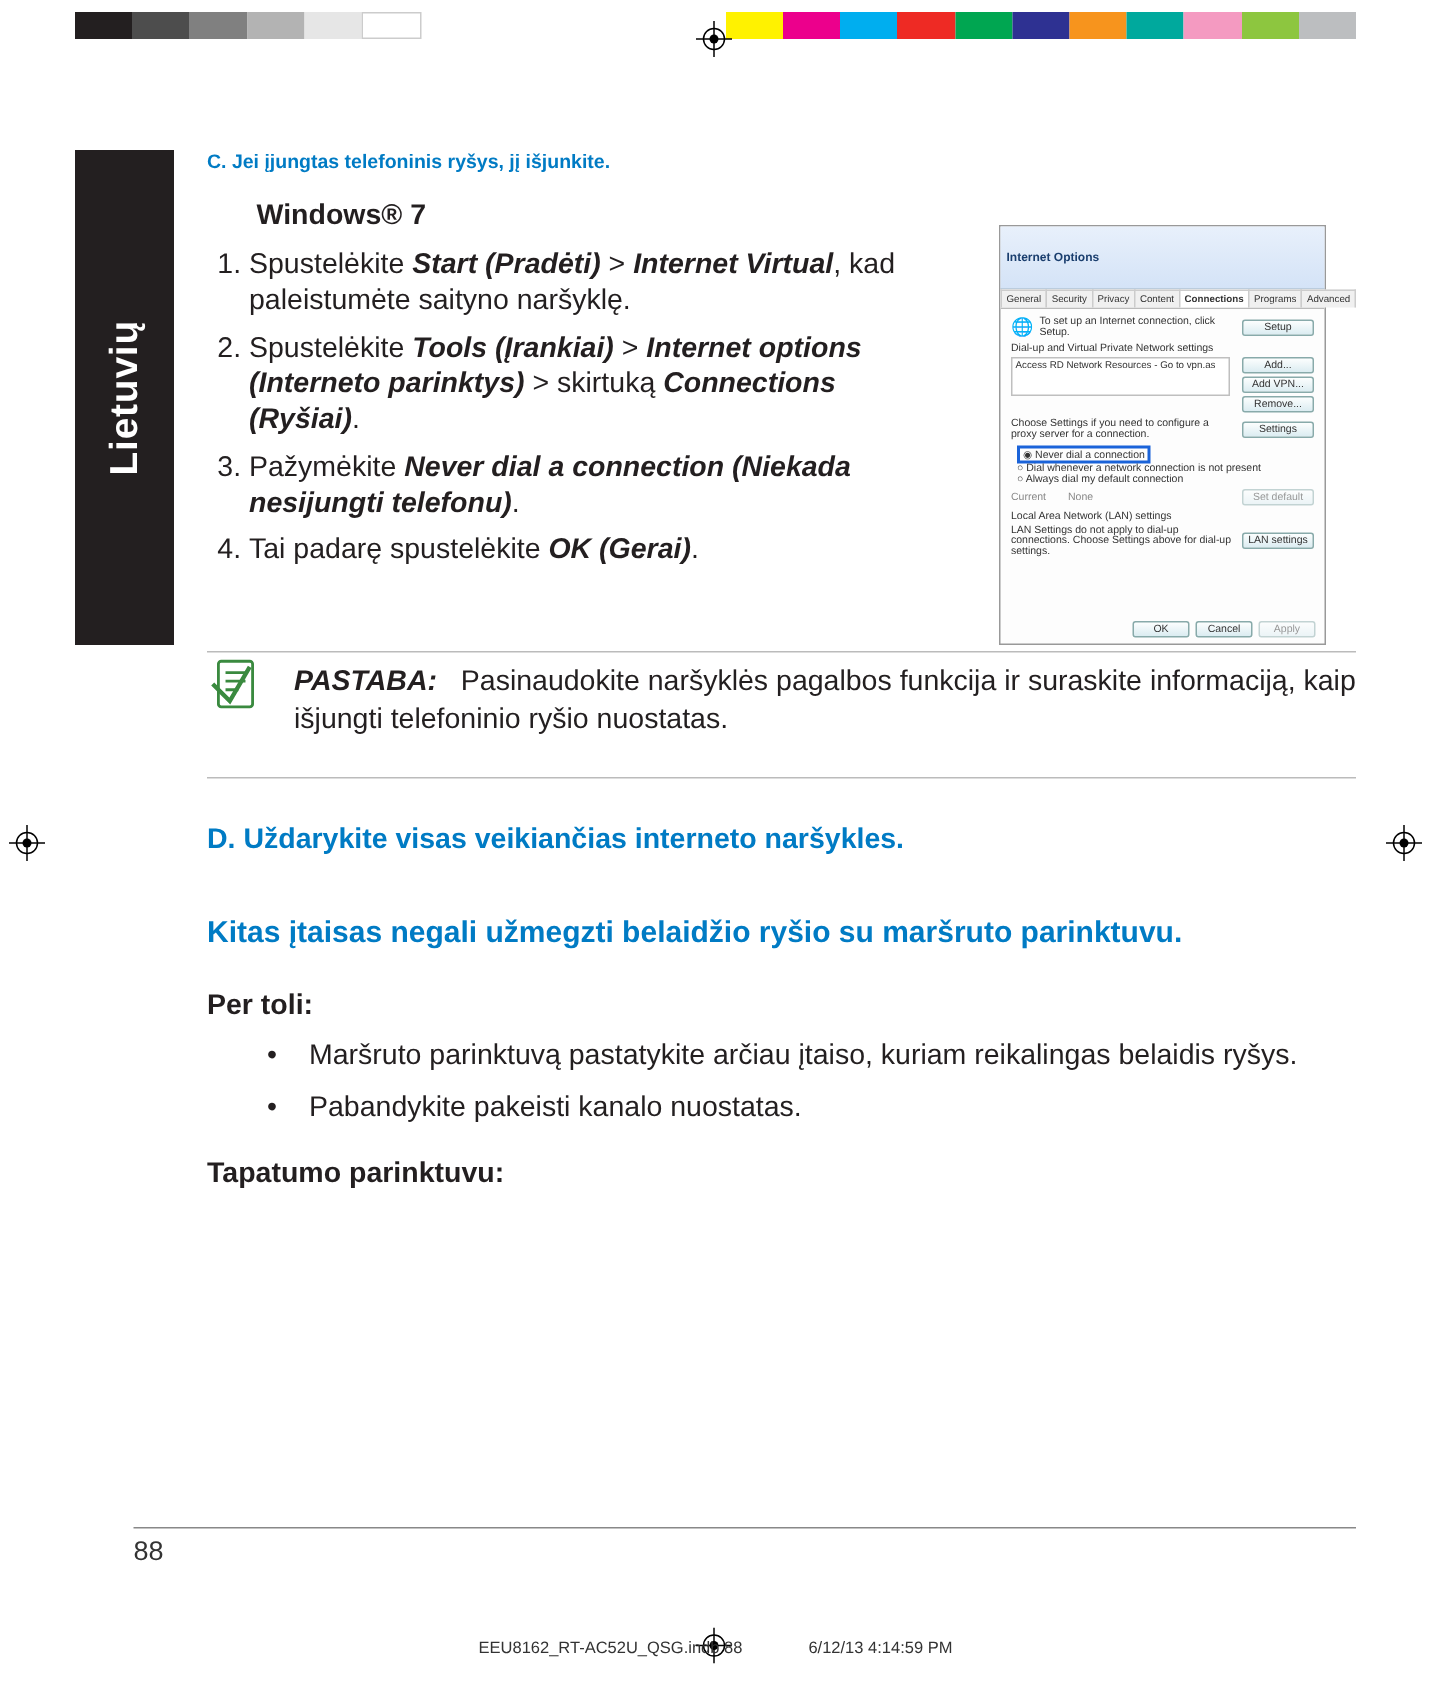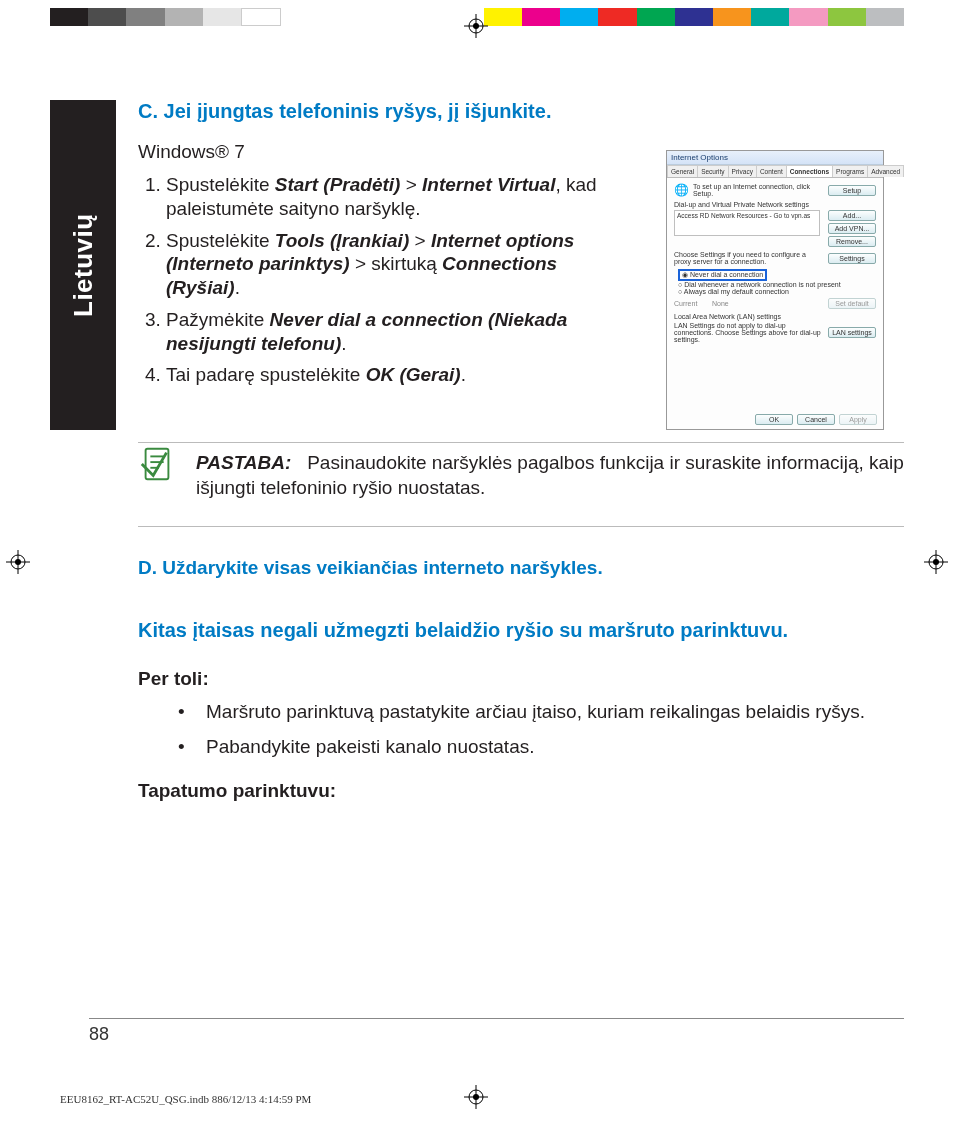--- a/index.html
+++ b/index.html
@@ -45,27 +45,28 @@
     writing-mode: vertical-rl;
     transform: rotate(180deg);
     letter-spacing: 0.5px;
   }
   .body-col {
     margin-left: 88px;
   }
   .sec-c-head {
     color: #007bc4;
     font-weight: bold;
-    font-size: 20px;
+    font-size: 13px;
     margin-bottom: 18px;
   }
   .sub-windows {
-    font-weight: normal;
+    font-weight: bold;
     font-size: 19px;
     margin-bottom: 10px;
+    margin-left: 33px;
   }
   .ol-steps {
     list-style: decimal;
     margin-left: 28px;
     font-size: 19px;
     line-height: 1.25;
     max-width: 470px;
   }
   .ol-steps li { margin-bottom: 8px; }
   .b { font-weight: bold; font-style: italic; }
@@ -77,23 +78,24 @@
     height: 280px;
     background: #fdfdfd;
     border: 1px solid #999;
     font-size: 7px;
     font-family: Tahoma, Arial, sans-serif;
     color: #333;
   }
   .dlg-title {
     background: linear-gradient(#e8f0fb, #d4e3f7);
     border-bottom: 1px solid #bcd;
-    padding: 2px 4px;
+    padding: 16px 4px;
     font-size: 8px;
     color: #1a3e6e;
+    font-weight: bold;
   }
   .dlg-tabs {
     display: flex;
     border-bottom: 1px solid #bbb;
     font-size: 6.5px;
     background: #f4f4f4;
   }
   .dlg-tab { padding: 2px 3px; border: 1px solid #ccc; border-bottom: none; background: #f0f0f0; margin-right: -1px; }
   .dlg-tab.active { background: #fff; font-weight: bold; }
   .dlg-body { padding: 5px 7px; }
@@ -197,24 +199,25 @@
     bottom: 78px;
     font-size: 18px;
     color: #333;
   }
   .imposition {
     position: absolute;
     bottom: 18px;
     left: 60px;
     right: 60px;
     display: flex;
-    justify-content: flex-start;
+    justify-content: center;
     font-size: 11px;
     color: #333;
-    font-family: Liberation Serif, serif;
+    font-family: Liberation Sans, sans-serif;
+    gap: 44px;
   }
 </style>
 </head>
 <body>
 
 <div class="colorbar">
   <div class="sw" style="background:#231f20"></div>
   <div class="sw" style="background:#4d4d4d"></div>
   <div class="sw" style="background:#808080"></div>
   <div class="sw" style="background:#b3b3b3"></div>

